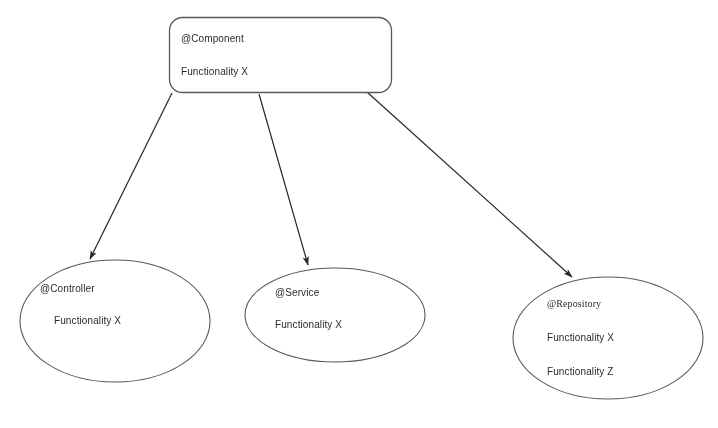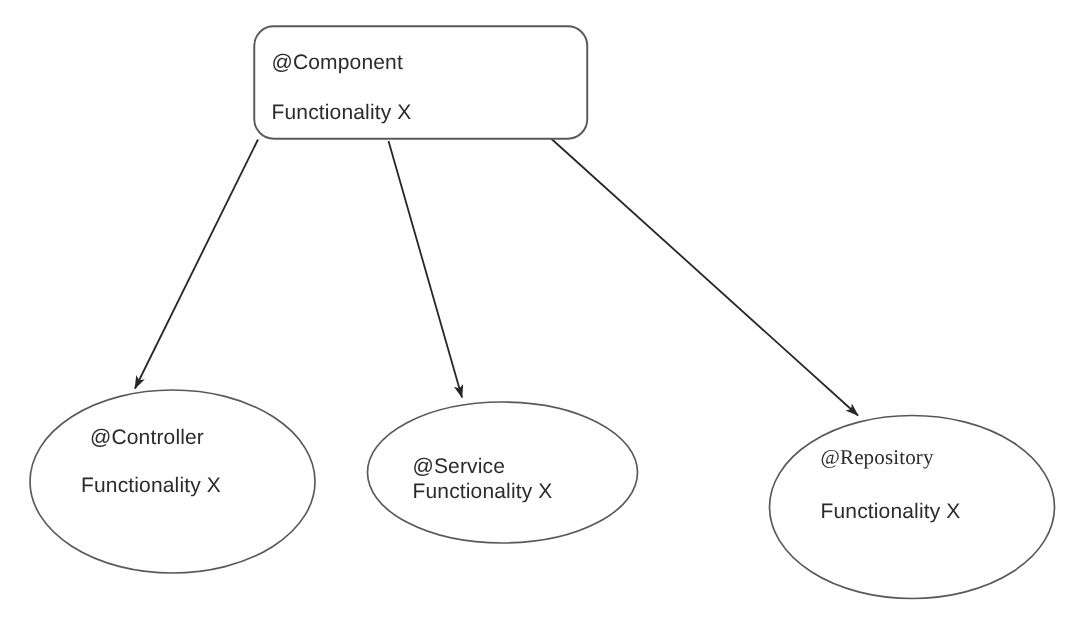--- a/index.html
+++ b/index.html
@@ -20,33 +20,33 @@
   #diagram-svg {
     position: absolute;
     left: 0;
     top: 0;
     width: 718px;
     height: 428px;
   }
   .node-text {
     position: absolute;
     font-family: "Liberation Sans", sans-serif;
-    font-size: 14px;
+    font-size: 10px;
     color: #2b2b2b;
     white-space: nowrap;
     letter-spacing: 0.1px;
   }
   .txt-component-title { left: 181px; top: 33px; }
   .txt-component-line1 { left: 181px; top: 66px; }
 
-  .txt-controller-title { left: 60px; top: 283px; }
+  .txt-controller-title { left: 40px; top: 283px; }
   .txt-controller-line1 { left: 54px; top: 315px; }
   .txt-controller-line2 { left: 54px; top: 338px; }
 
-  .txt-service-title { left: 275px; top: 302px; }
+  .txt-service-title { left: 275px; top: 287px; }
   .txt-service-line1 { left: 275px; top: 319px; }
 
   .txt-repository-title { left: 547px; top: 298px; font-family: Liberation Serif, serif; }
   .txt-repository-line1 { left: 547px; top: 332px; }
   .txt-repository-line2 { left: 547px; top: 366px; }
 </style>
 </head>
 <body>
 
 <div id="canvas">
@@ -81,14 +81,15 @@
   <div class="node-text txt-component-line1">Functionality X</div>
 
   <div class="node-text txt-controller-title">@Controller</div>
   <div class="node-text txt-controller-line1">Functionality X</div>
 
   <div class="node-text txt-service-title">@Service</div>
   <div class="node-text txt-service-line1">Functionality X</div>
 
   <div class="node-text txt-repository-title">@Repository</div>
   <div class="node-text txt-repository-line1">Functionality X</div>
+  <div class="node-text txt-repository-line2">Functionality Z</div>
 
 </div>
 
 </body></html>

